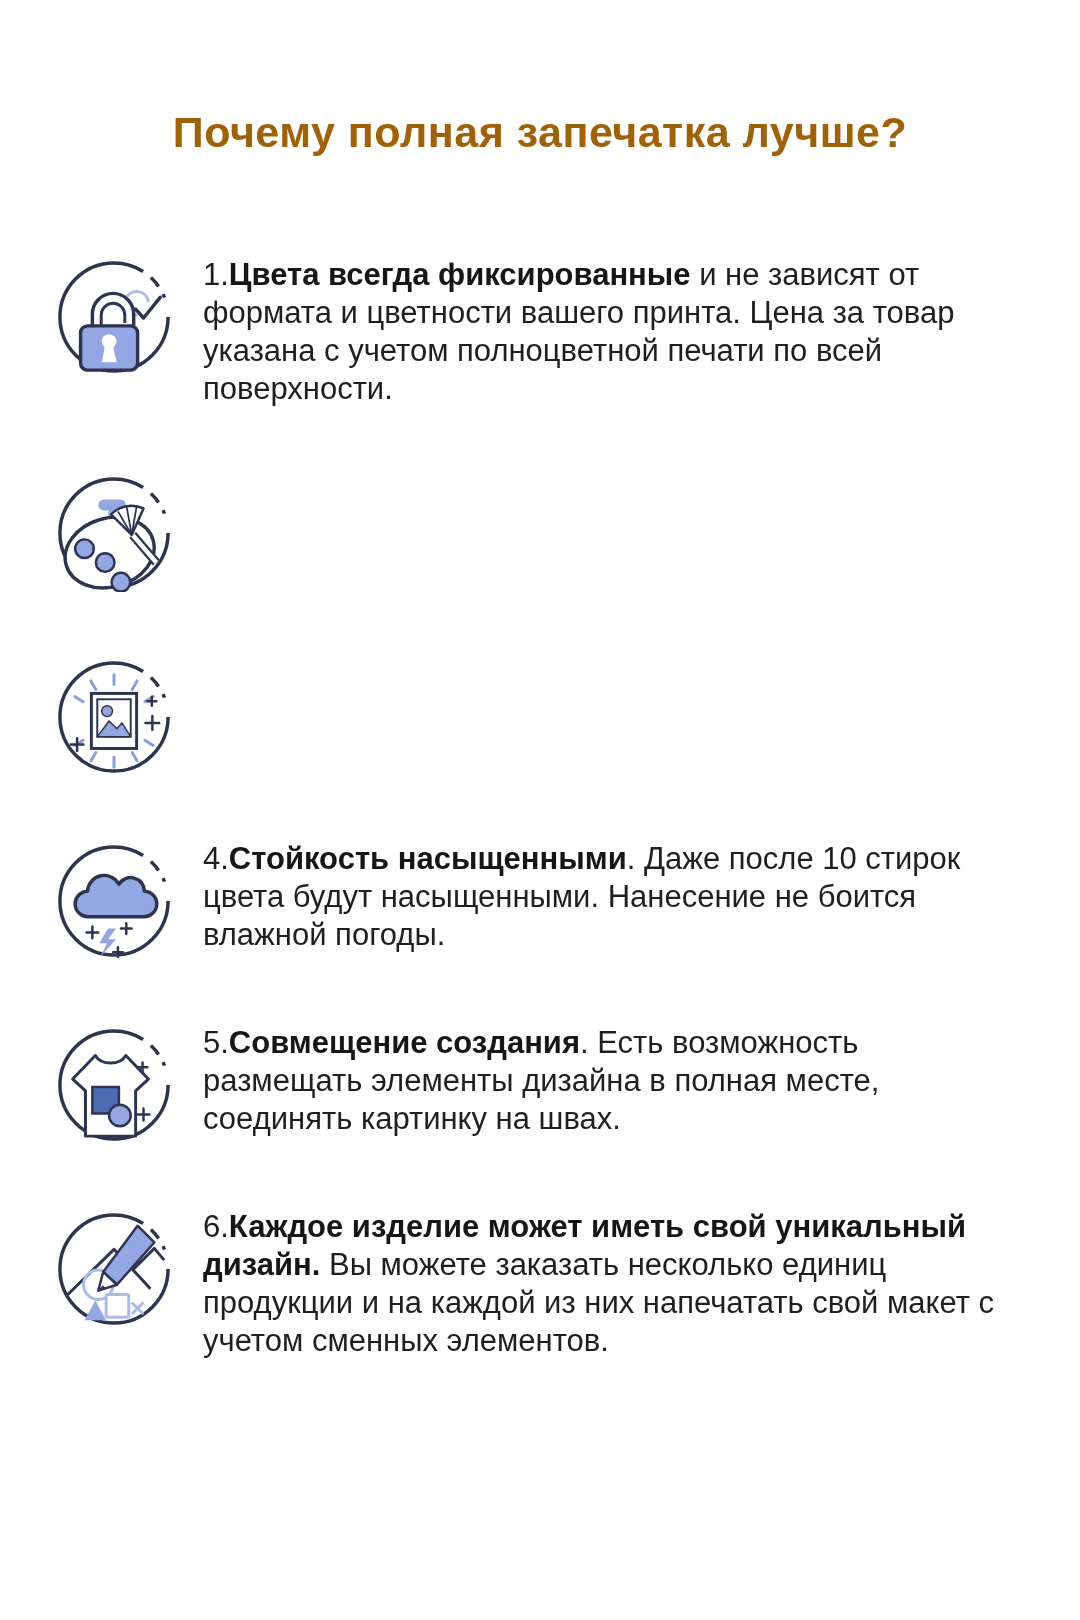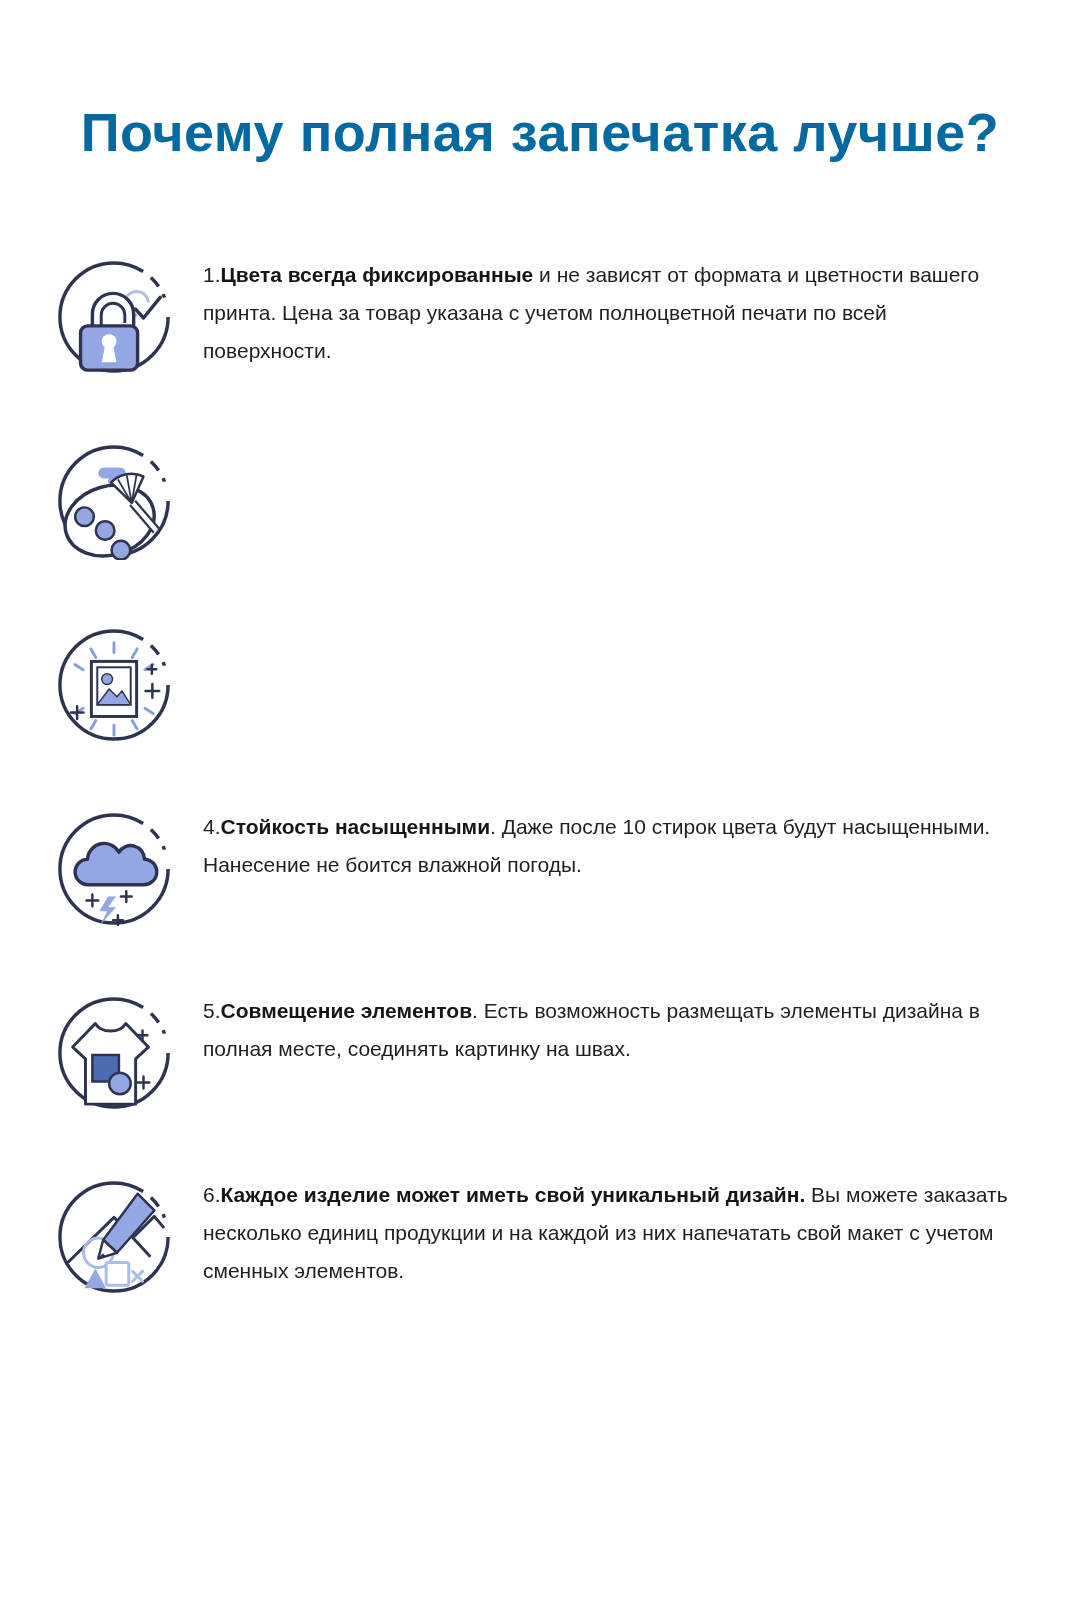--- a/index.html
+++ b/index.html
@@ -10,24 +10,24 @@
   body {
     width: 1080px;
     height: 1620px;
     overflow: hidden;
     font-family: "Liberation Sans", sans-serif;
     color: #1f1f1f;
   }
   .page-title {
     margin: 106px 40px 0 40px;
     text-align: center;
-    font-size: 54px;
+    font-size: 43px;
     line-height: 52px;
     font-weight: bold;
-    color: #0369a1;
+    color: #a16207;
     letter-spacing: 0.5px;
   }
   .items {
     margin-top: 98px;
   }
   .item {
     display: flex;
     align-items: flex-start;
     padding-left: 55px;
     padding-right: 68px;
@@ -40,21 +40,21 @@
     margin-top: 2px;
   }
   .icon-wrap svg {
     display: block;
     width: 118px;
     height: 118px;
   }
   .item-text {
     flex: 1 1 auto;
     margin: 0 0 0 30px;
-    font-size: 21px;
+    font-size: 31px;
     line-height: 38px;
     color: #1f1f1f;
   }
   .item-text b { font-weight: bold; color: #161616; }
 </style>
 </head>
 <body>
 
 <div class="page">
 
@@ -149,21 +149,21 @@
           <circle cx="60" cy="60" r="55" fill="#fff" stroke="#2e3450" stroke-width="3.5" stroke-dasharray="290 10 12 9 4 21"></circle>
           <path d="M41,30 L18,54 L31,66 L31,112 L82,112 L82,66 L95,54 L72,30 A17,13 0 0 1 41,30 Z" fill="#fff" stroke="#2e3450" stroke-width="3" stroke-linejoin="round"></path>
           <rect x="38" y="62" width="27" height="27" fill="#4e6cb3" stroke="#2e3450" stroke-width="2.5"></rect>
           <circle cx="66" cy="91" r="11" fill="#92a7e4" stroke="#2e3450" stroke-width="2.5"></circle>
           <g stroke="#2e3450" stroke-width="2.5" stroke-linecap="round">
             <path d="M84,42 h10 M89,37 v10"></path>
             <path d="M84,90 h12 M90,84 v12"></path>
           </g>
         </svg>
       </span>
-      <p class="item-text"><span>5.</span><b>Совмещение элементов</b><span>. Есть возможность размещать элементы дизайна в полная месте, соединять картинку на швах.</span></p>
+      <p class="item-text"><span>5.</span><b>Совмещение создания</b><span>. Есть возможность размещать элементы дизайна в полная месте, соединять картинку на швах.</span></p>
     </div>
 
     <div class="item">
       <span class="icon-wrap">
         <svg viewBox="0 0 120 120" xmlns="http://www.w3.org/2000/svg">
           <circle cx="60" cy="60" r="55" fill="#fff" stroke="#2e3450" stroke-width="3.5" stroke-dasharray="290 10 12 9 4 21"></circle>
           <path d="M13,86 L60,40 L97,80" fill="none" stroke="#2e3450" stroke-width="3" stroke-linejoin="round"></path>
           <path d="M80,60 L101,39 L111,51" fill="none" stroke="#2e3450" stroke-width="3" stroke-linejoin="round"></path>
           <circle cx="44" cy="76" r="15" fill="none" stroke="#a9bdec" stroke-width="3"></circle>
           <rect x="52" y="86" width="23" height="23" rx="2" fill="#fff" stroke="#a9bdec" stroke-width="3"></rect>

